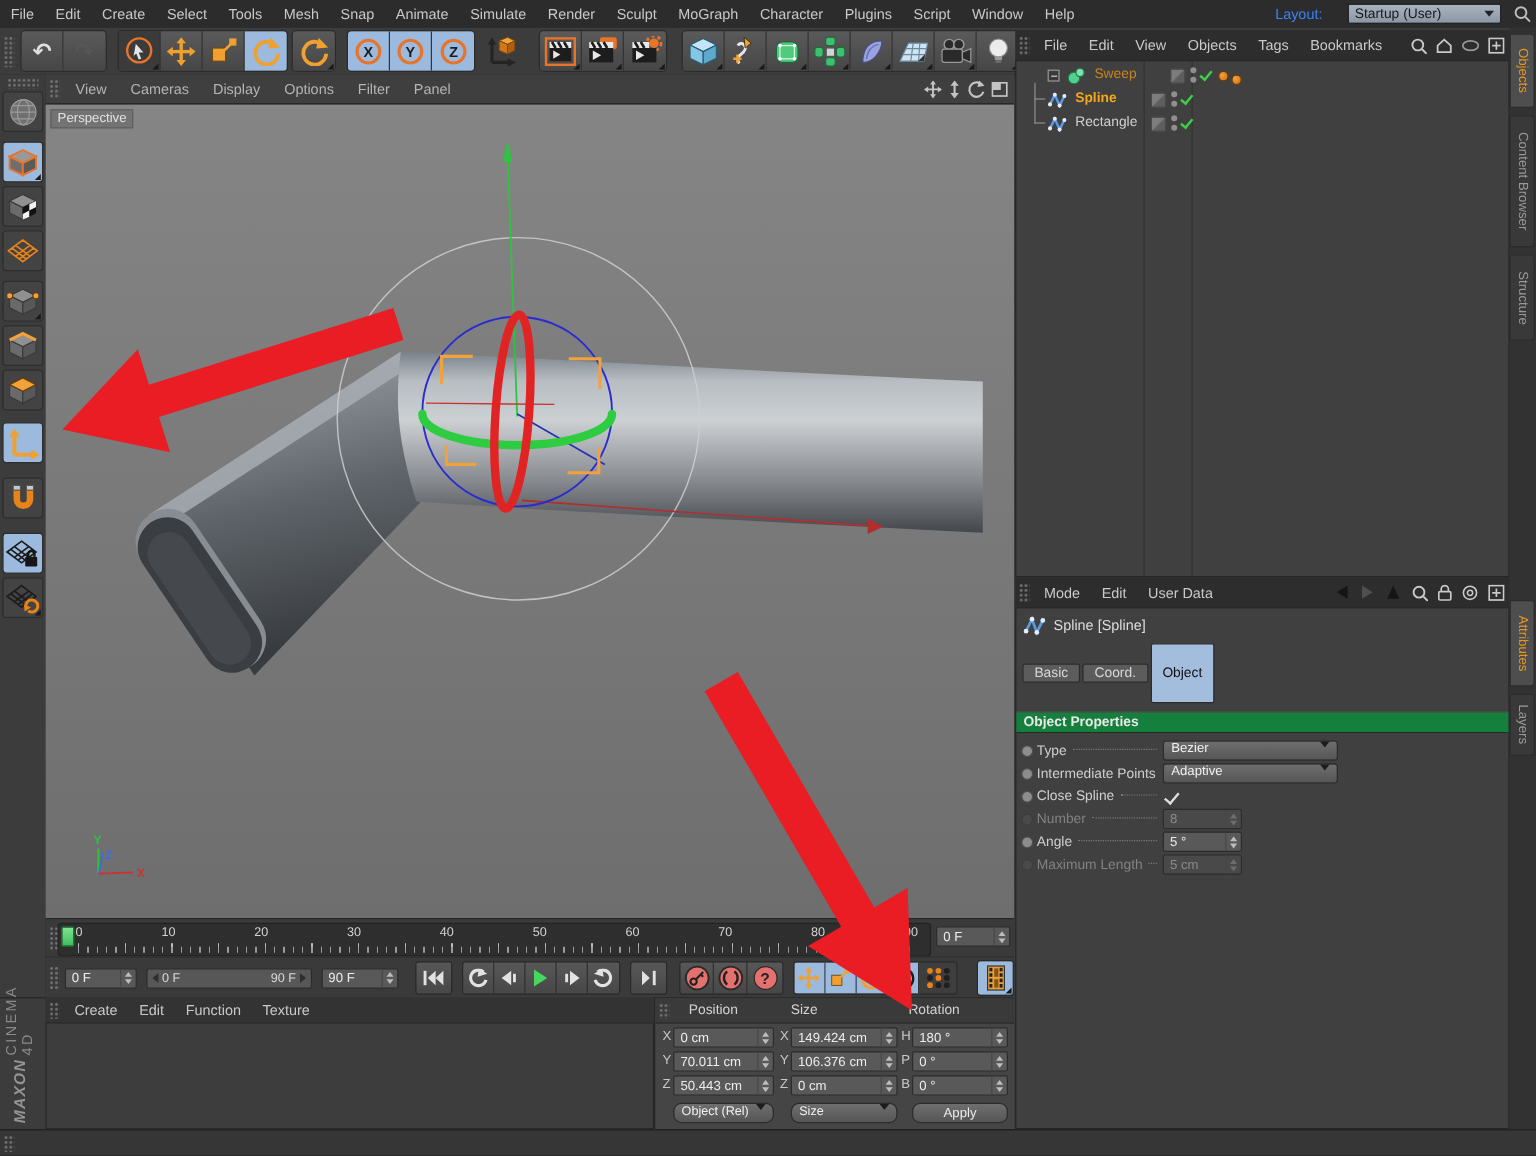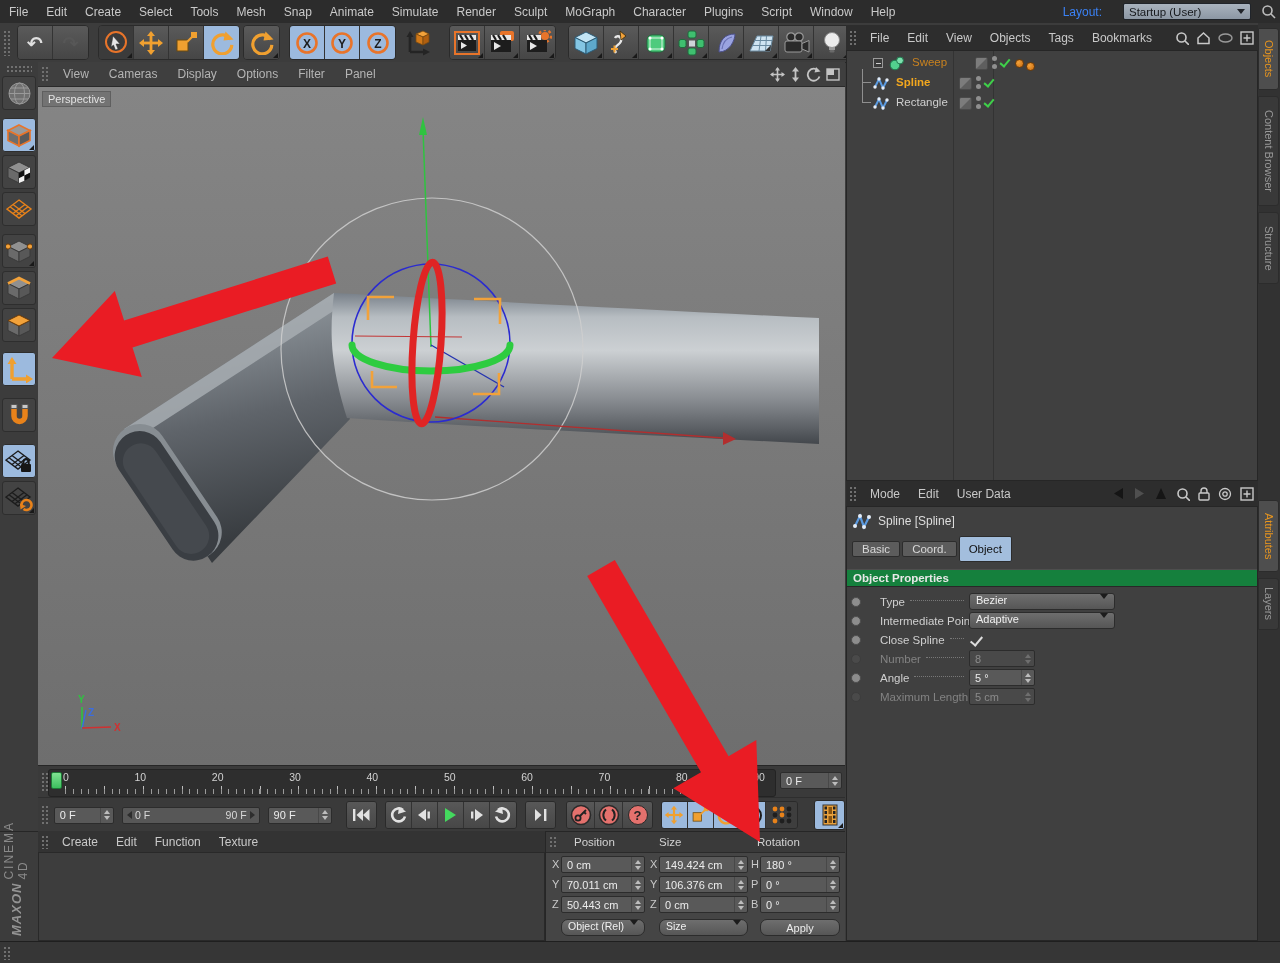--- a/index.html
+++ b/index.html
@@ -29,21 +29,21 @@
   .dd .arr{margin-left:auto;width:0;height:0;border-left:4px solid transparent;border-right:4px solid transparent;border-top:5px solid #1c1c1c}
   .vtab{position:absolute;left:1258px;width:21px;background:#393939;border:1px solid #2c2c2c;border-radius:0 3px 3px 0;writing-mode:vertical-rl;display:flex;align-items:center;justify-content:center;font-size:11px;color:#999;box-sizing:border-box}
   .vtab.active{background:#4e4e4e;color:#e8951e}
   .check{width:5px;height:10px;border-right:2px solid #dedede;border-bottom:2px solid #dedede;transform:rotate(40deg)}
   .gcheck{width:4px;height:8px;border-right:2px solid #3fd04a;border-bottom:2px solid #3fd04a;transform:rotate(40deg)}
   .pdot{width:8px;height:8px;border-radius:50%;background:#8d8d8d;border:1px solid #4e4e4e;flex:none}
   .pdot.dis{background:#4a4a4a;border-color:#3d3d3d}
   .leader{flex:1;border-bottom:1px dotted #787878;margin:0 5px 3px 5px;height:1px}
   .amrow{display:flex;align-items:center;height:19px;font-size:11.5px;color:#cfcfcf}
   .lblzone{width:118px;display:flex;align-items:center;flex:none}
-  .amlabel{margin-left:19px;white-space:nowrap}
+  .amlabel{margin-left:3px;white-space:nowrap}
   .amlabel.dis{color:#828282}
   .tbtn2{width:27px;height:26px;background:linear-gradient(#585858,#474747);display:flex;align-items:center;justify-content:center;border-right:1px solid #333;position:relative;box-sizing:border-box}
   .tbtn2.blue{background:#9cbade}
   .tbtn2.dark{background:#3e3e3e}
   .bgrp{display:flex;border:1px solid #2a2a2a;border-radius:3px;overflow:hidden}
   .tri-l{width:0;height:0;border-top:4px solid transparent;border-bottom:4px solid transparent;border-right:5px solid #2d2d2d}
   .tri-r{width:0;height:0;border-top:4px solid transparent;border-bottom:4px solid transparent;border-left:5px solid #2d2d2d}
   .hdr{background:#2d2d2d;border-bottom:1px solid #1f1f1f;display:flex;align-items:center}
   .treeline{position:absolute;background:#8f8f8f}
   .omname{font-size:11.5px;margin-left:4px;white-space:nowrap}
@@ -587,21 +587,21 @@
       <circle cx="2" cy="14" r="2" fill="#e4ecf7"></circle>
           <circle cx="7" cy="4" r="2" fill="#e4ecf7"></circle>
       <circle cx="11" cy="15" r="2" fill="#e4ecf7"></circle>
           <circle cx="16" cy="5" r="2" fill="#e4ecf7"></circle>
     </svg>
     <span style="margin-left:7px;color:#dedede;font-size:12px">Spline [Spline]</span>
   </div>
   <div class="row" style="padding:6px 0 0 5px;gap:2px">
     <div style="background:#5c5c5c;border:1px solid #2c2c2c;border-radius:2px;padding:1px 9px;font-size:11.5px;color:#d8d8d8"><span>Basic</span></div>
     <div style="background:#5c5c5c;border:1px solid #2c2c2c;border-radius:2px;padding:1px 9px;font-size:11.5px;color:#d8d8d8"><span>Coord.</span></div>
-    <div style="background:#a3bedd;border:1px solid #2c2c2c;border-radius:2px;padding:6px 9px;font-size:11.5px;color:#101010"><span>Object</span></div>
+    <div style="background:#a3bedd;border:1px solid #2c2c2c;border-radius:2px;padding:18px 9px;font-size:11.5px;color:#101010"><span>Object</span></div>
   </div>
   <div style="margin-top:7px;background:#15803d;border-top:1px solid #4e4e4e;border-bottom:1px solid #282828;padding:2px 6px;font-weight:bold;font-size:11.5px;color:#e8e8e8">
     <span>Object Properties</span>
   </div>
   <div style="padding:5px 6px 0 4px">
     <div class="amrow">
       <div class="lblzone">
             <span class="pdot"></span>
             <span class="amlabel">Type</span>
             <span class="leader"></span>

